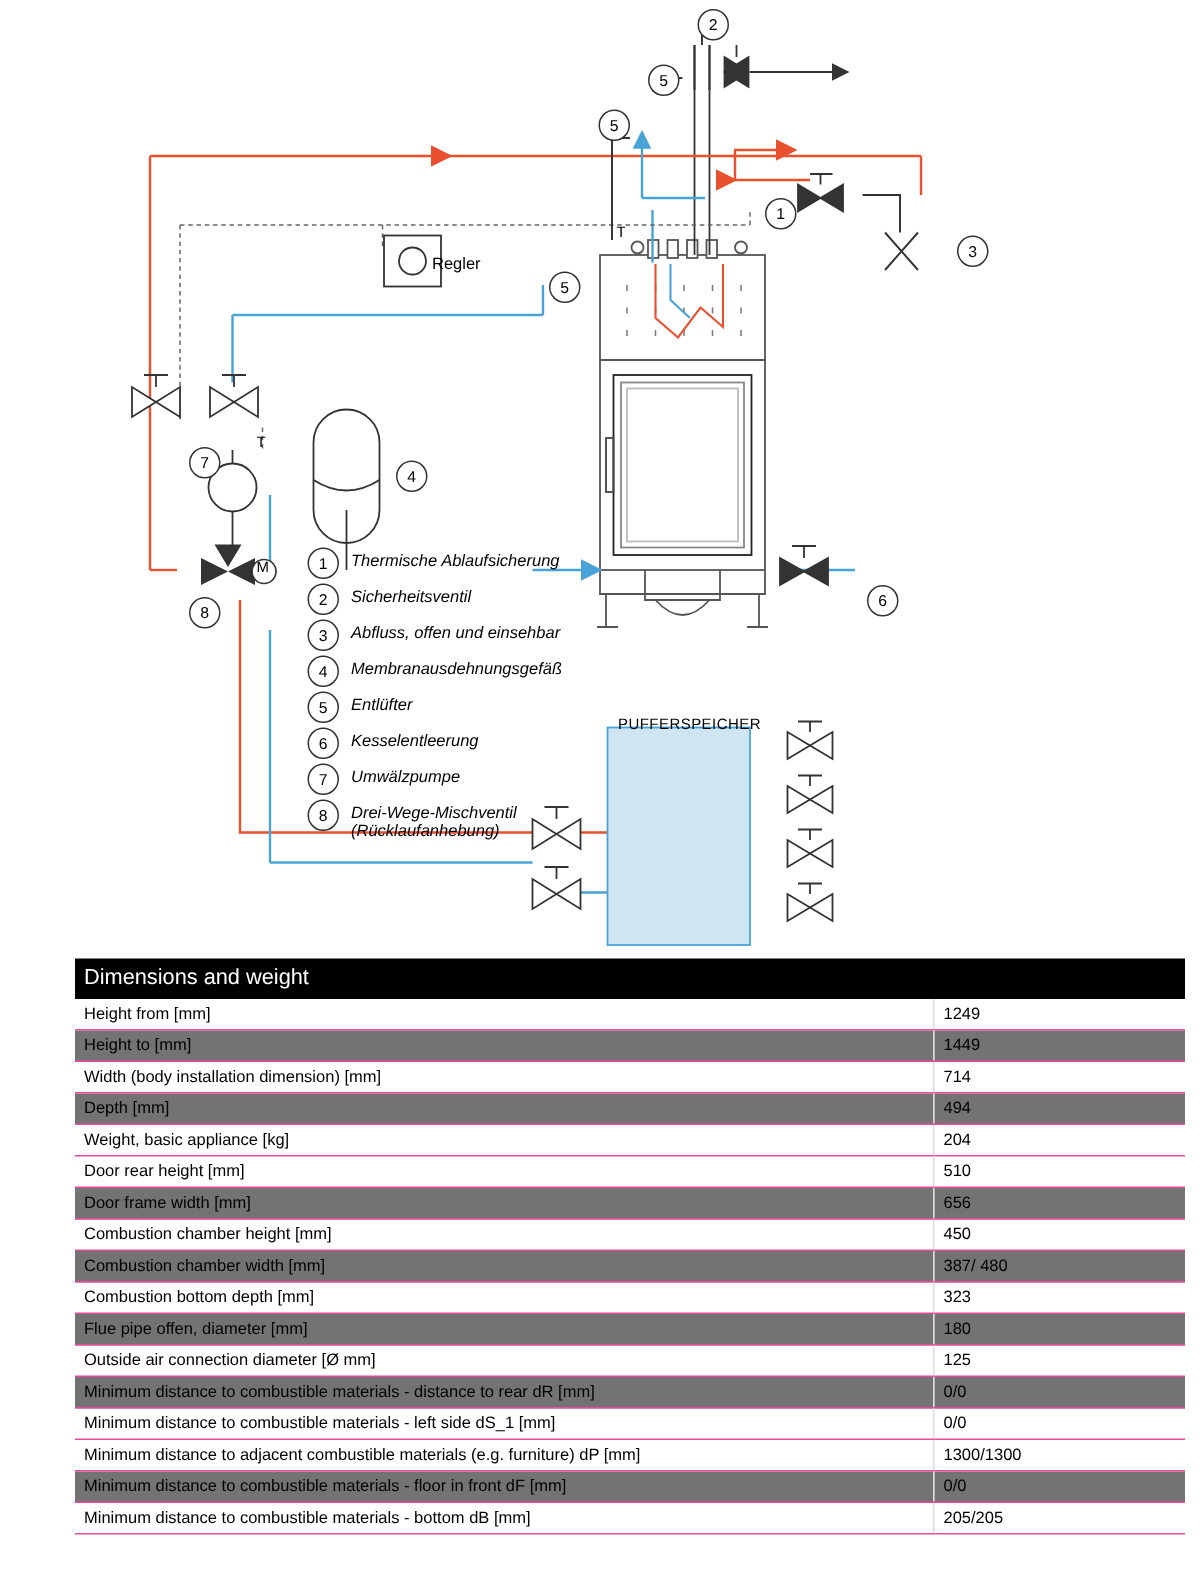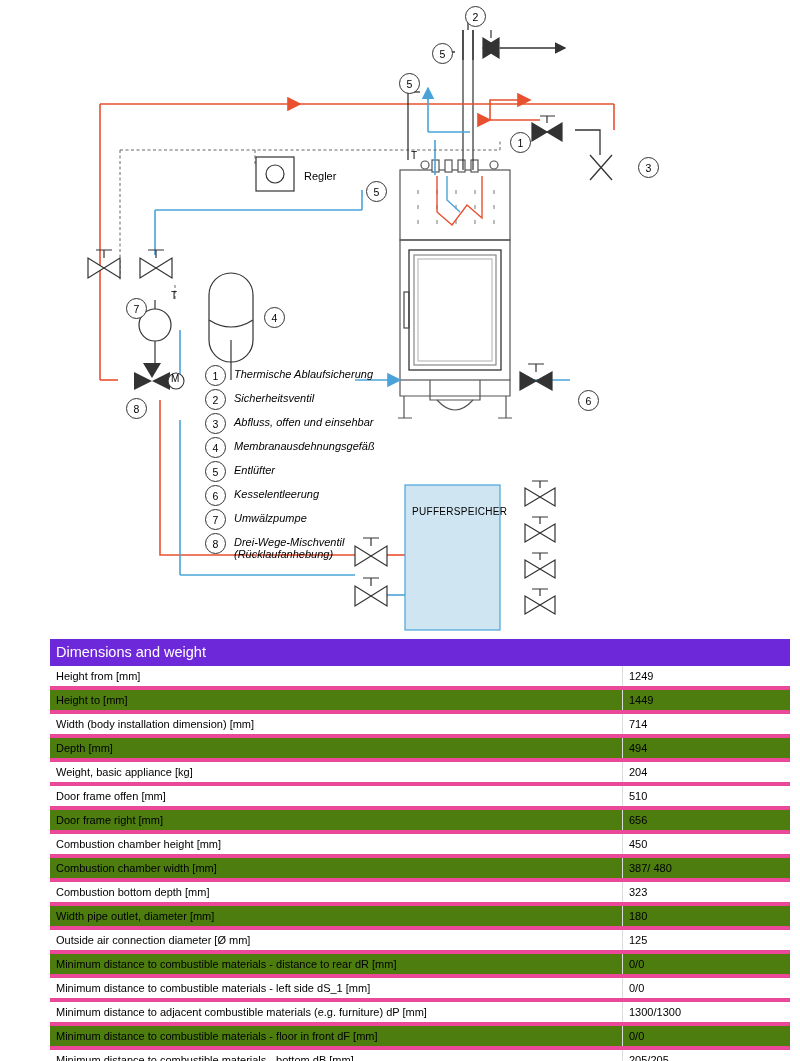--- a/index.html
+++ b/index.html
@@ -50,27 +50,27 @@
     margin-right: 8px;
   }
   .legend-label {
     padding-top: 3px;
     line-height: 12px;
     white-space: pre-line;
     font-style: italic;
   }
   .lbl-regler {
     position: absolute;
-    left: 304px; top: 170px;
+    left: 288px; top: 170px;
     font-size: 11px;
   }
   .lbl-puffer {
     position: absolute;
     left: 412px;
-    top: 506px;
+    top: 478px;
     font-size: 10px;
     letter-spacing: 0.3px;
     text-align: center;
   }
   .lbl-t1 {
     position: absolute; left: 411px; top: 150px; font-size: 10px;
   }
   .lbl-t2 {
     position: absolute; left: 171px; top: 290px; font-size: 10px;
   }
@@ -90,43 +90,43 @@
   }
 
   
   #table-area {
     position: absolute;
     left: 50px;
     top: 639px;
     width: 740px;
   }
   .tbl-header {
-    background: #6d28d9;
+    background: #000000;
     color: #fff;
     font-size: 14.5px;
     padding: 5px 6px 6px 6px;
     font-weight: normal;
   }
   table {
     border-collapse: collapse;
     width: 100%;
     table-layout: fixed;
   }
   td {
     font-size: 11px;
     padding: 4px 6px 4px 6px;
-    border-bottom: 4px solid #ec4899;
+    border-bottom: 1px solid #ec4899;
     vertical-align: top;
   }
   td.val {
     width: 155px;
     border-left: 1px solid #dddddd;
     margin-left: 19px;
   }
-  tr.alt td { background: #4d7c0f; }
+  tr.alt td { background: #737373; }
 </style>
 </head>
 <body>
 
 <div id="diagram-area">
 
   <svg id="diagram-svg" width="800" height="636" viewBox="0 0 800 636">
     <defs>
       <marker id="arrRed" markerWidth="9" markerHeight="9" refX="8" refY="4.5" orient="auto">
         <path d="M0,0 L9,4.5 L0,9 z" fill="#e8502e"></path>
@@ -398,41 +398,41 @@
         </tr>
       <tr class="alt">
           <td>Depth [mm]</td>
           <td class="val">494</td>
         </tr>
       <tr>
           <td>Weight, basic appliance [kg]</td>
           <td class="val">204</td>
         </tr>
       <tr>
-          <td>Door frame offen [mm]</td>
+          <td>Door rear height [mm]</td>
           <td class="val">510</td>
         </tr>
       <tr class="alt">
-          <td>Door frame right [mm]</td>
+          <td>Door frame width [mm]</td>
           <td class="val">656</td>
         </tr>
       <tr>
           <td>Combustion chamber height [mm]</td>
           <td class="val">450</td>
         </tr>
       <tr class="alt">
           <td>Combustion chamber width [mm]</td>
           <td class="val">387/ 480</td>
         </tr>
       <tr>
           <td>Combustion bottom depth [mm]</td>
           <td class="val">323</td>
         </tr>
       <tr class="alt">
-          <td>Width pipe outlet, diameter [mm]</td>
+          <td>Flue pipe offen, diameter [mm]</td>
           <td class="val">180</td>
         </tr>
       <tr>
           <td>Outside air connection diameter [Ø mm]</td>
           <td class="val">125</td>
         </tr>
       <tr class="alt">
           <td>Minimum distance to combustible materials - distance to rear dR [mm]</td>
           <td class="val">0/0</td>
         </tr>

